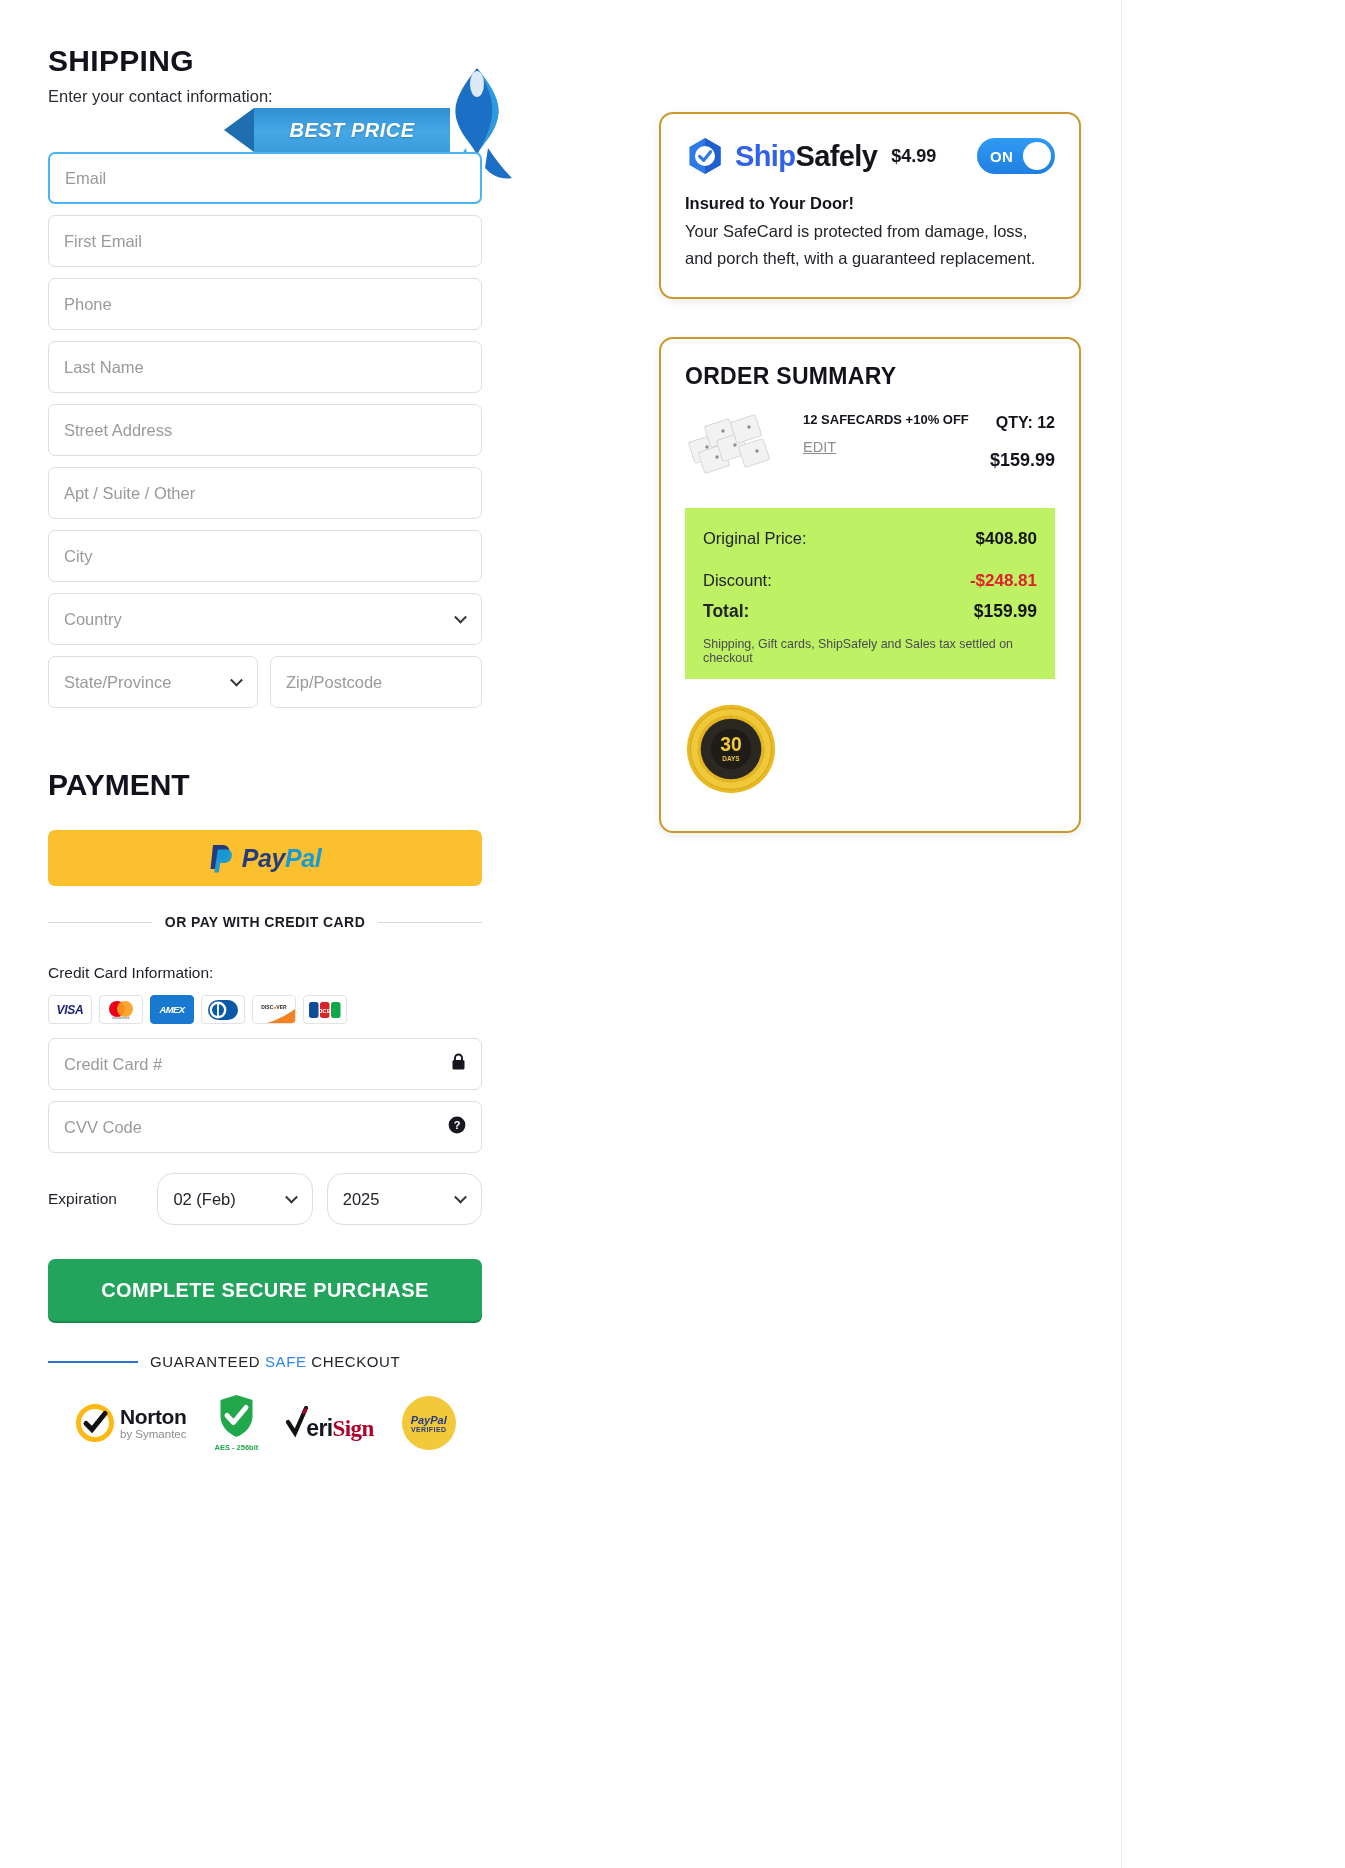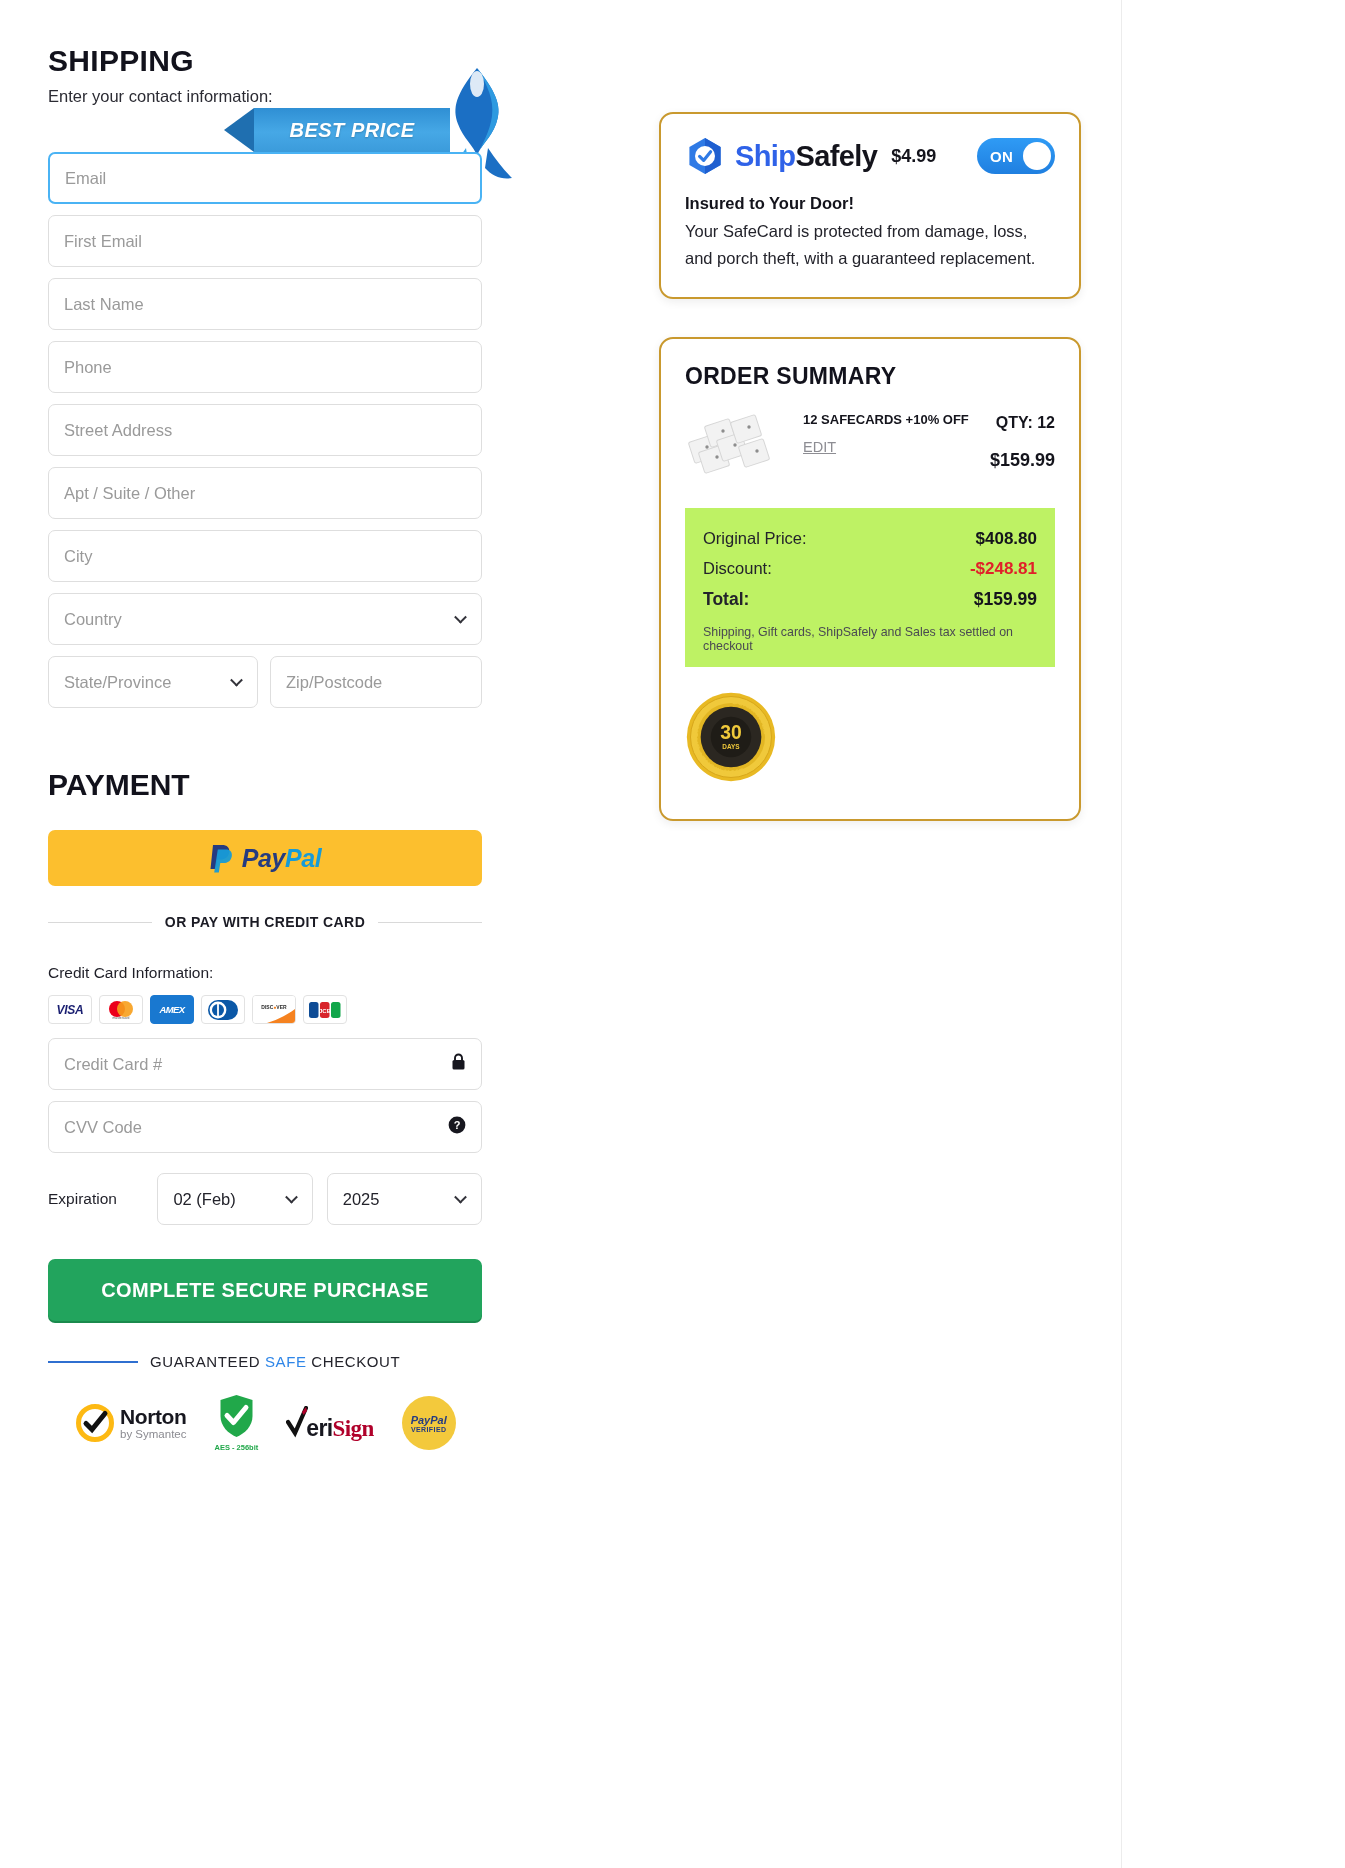--- a/index.html
+++ b/index.html
@@ -79,21 +79,21 @@
   .card-icons { display:flex; gap: 7px; margin-top: 13px; }
   .card-ico {
     width: 44px; height: 29px; border:1px solid #e2e2e2; border-radius:4px;
     background:#fff; display:flex; align-items:center; justify-content:center;
     overflow:hidden; position:relative;
   }
 
   .exp-row { display:flex; align-items:center; gap: 14px; margin-top: 20px; }
   .exp-label { font-size: 15.5px; color:#1f1f28; width: 96px; }
   .sel {
-    height: 52px; border:1px solid #dedede; border-radius:7px; background:#fff;
+    height: 52px; border:1px solid #dedede; border-radius:16px; background:#fff;
     display:flex; align-items:center; padding: 0 15px; font-size:16.5px; color:#23232b;
     position:relative;
   }
   .sel-m { width: 156px; } .sel-y { width: 156px; }
 
   .purchase-btn {
     margin-top: 34px; width: 434px; height: 62px; border-radius: 7px;
     background: #22a45d; display:flex; align-items:center; justify-content:center;
     cursor:pointer; box-shadow: 0 2px 0 #1a8a4d;
   }
@@ -140,21 +140,21 @@
   .item-edit { display:inline-block; margin-top: 11px; font-size: 14.5px; color:#8d8d93;
                text-decoration: underline; cursor:pointer; }
   .item-right { text-align:right; padding-top: 2px; }
   .item-qty { font-size: 16px; font-weight: 700; color:#14141c; }
   .item-price { margin-top: 18px; font-size: 18px; font-weight: 800; color:#14141c; }
 
   .totals { margin-top: 22px; background:#bef264; padding: 16px 18px 14px 18px; }
   .tot-row { display:flex; justify-content:space-between; align-items:baseline; padding: 5px 0; }
   .tot-row .k { font-size: 16.5px; color:#23232b; }
   .tot-row .v { font-size: 17px; font-weight: 700; color:#14141c; }
-  .tot-row.discount .v { color:#e0202a; }
+  .tot-row.discount .v { color:#e0202a;margin-top:12px; }
   .tot-row.total .k, .tot-row.total .v { font-weight: 800; font-size: 17.5px; }
   .tot-note { margin-top: 10px; font-size: 12.4px; color:#4a4a52; }
 
   .guar-row { margin-top: 24px; display:flex; align-items:flex-start; gap: 16px; }
   .guar-seal { width: 92px; height: 92px; flex: 0 0 92px; }
   .guar-text { font-size: 14.2px; line-height: 1.48; color:#23232b; }
   .guar-text b { font-weight: 800; color:#14141c; }
 </style>
 </head>
 <body>
@@ -179,24 +179,24 @@
       </svg>
     </div>
 
     <div class="field first">
       <span class="ph">Email</span>
     </div>
     <div class="field">
       <span class="ph">First Email</span>
     </div>
     <div class="field">
+      <span class="ph">Phone</span>
+    </div>
+    <div class="field">
       <span class="ph">Last Name</span>
-    </div>
-    <div class="field">
-      <span class="ph">Phone</span>
     </div>
     <div class="field">
       <span class="ph">Street Address</span>
     </div>
     <div class="field">
       <span class="ph">Apt / Suite / Other</span>
     </div>
     <div class="field">
       <span class="ph">City</span>
     </div>

